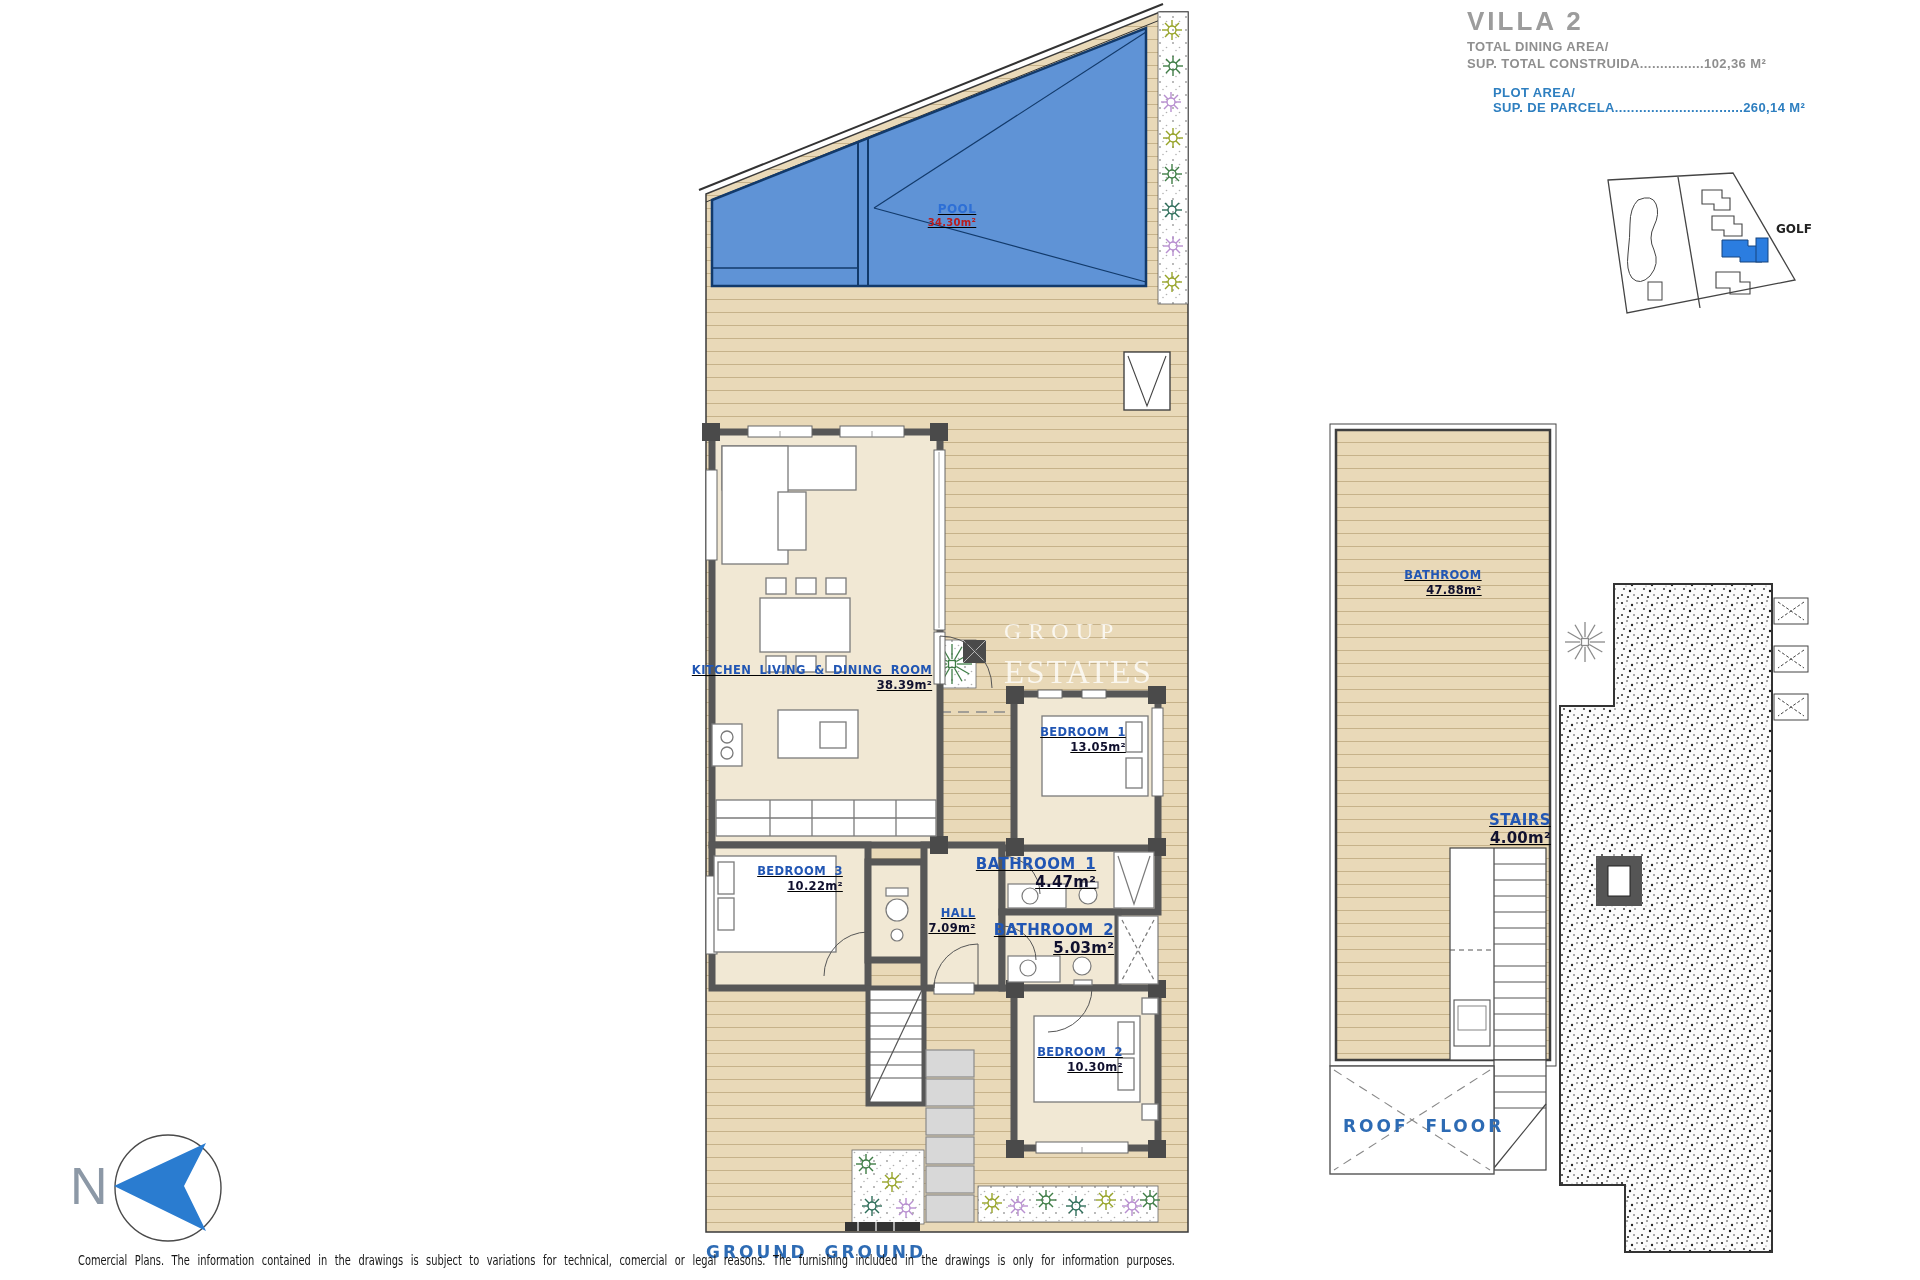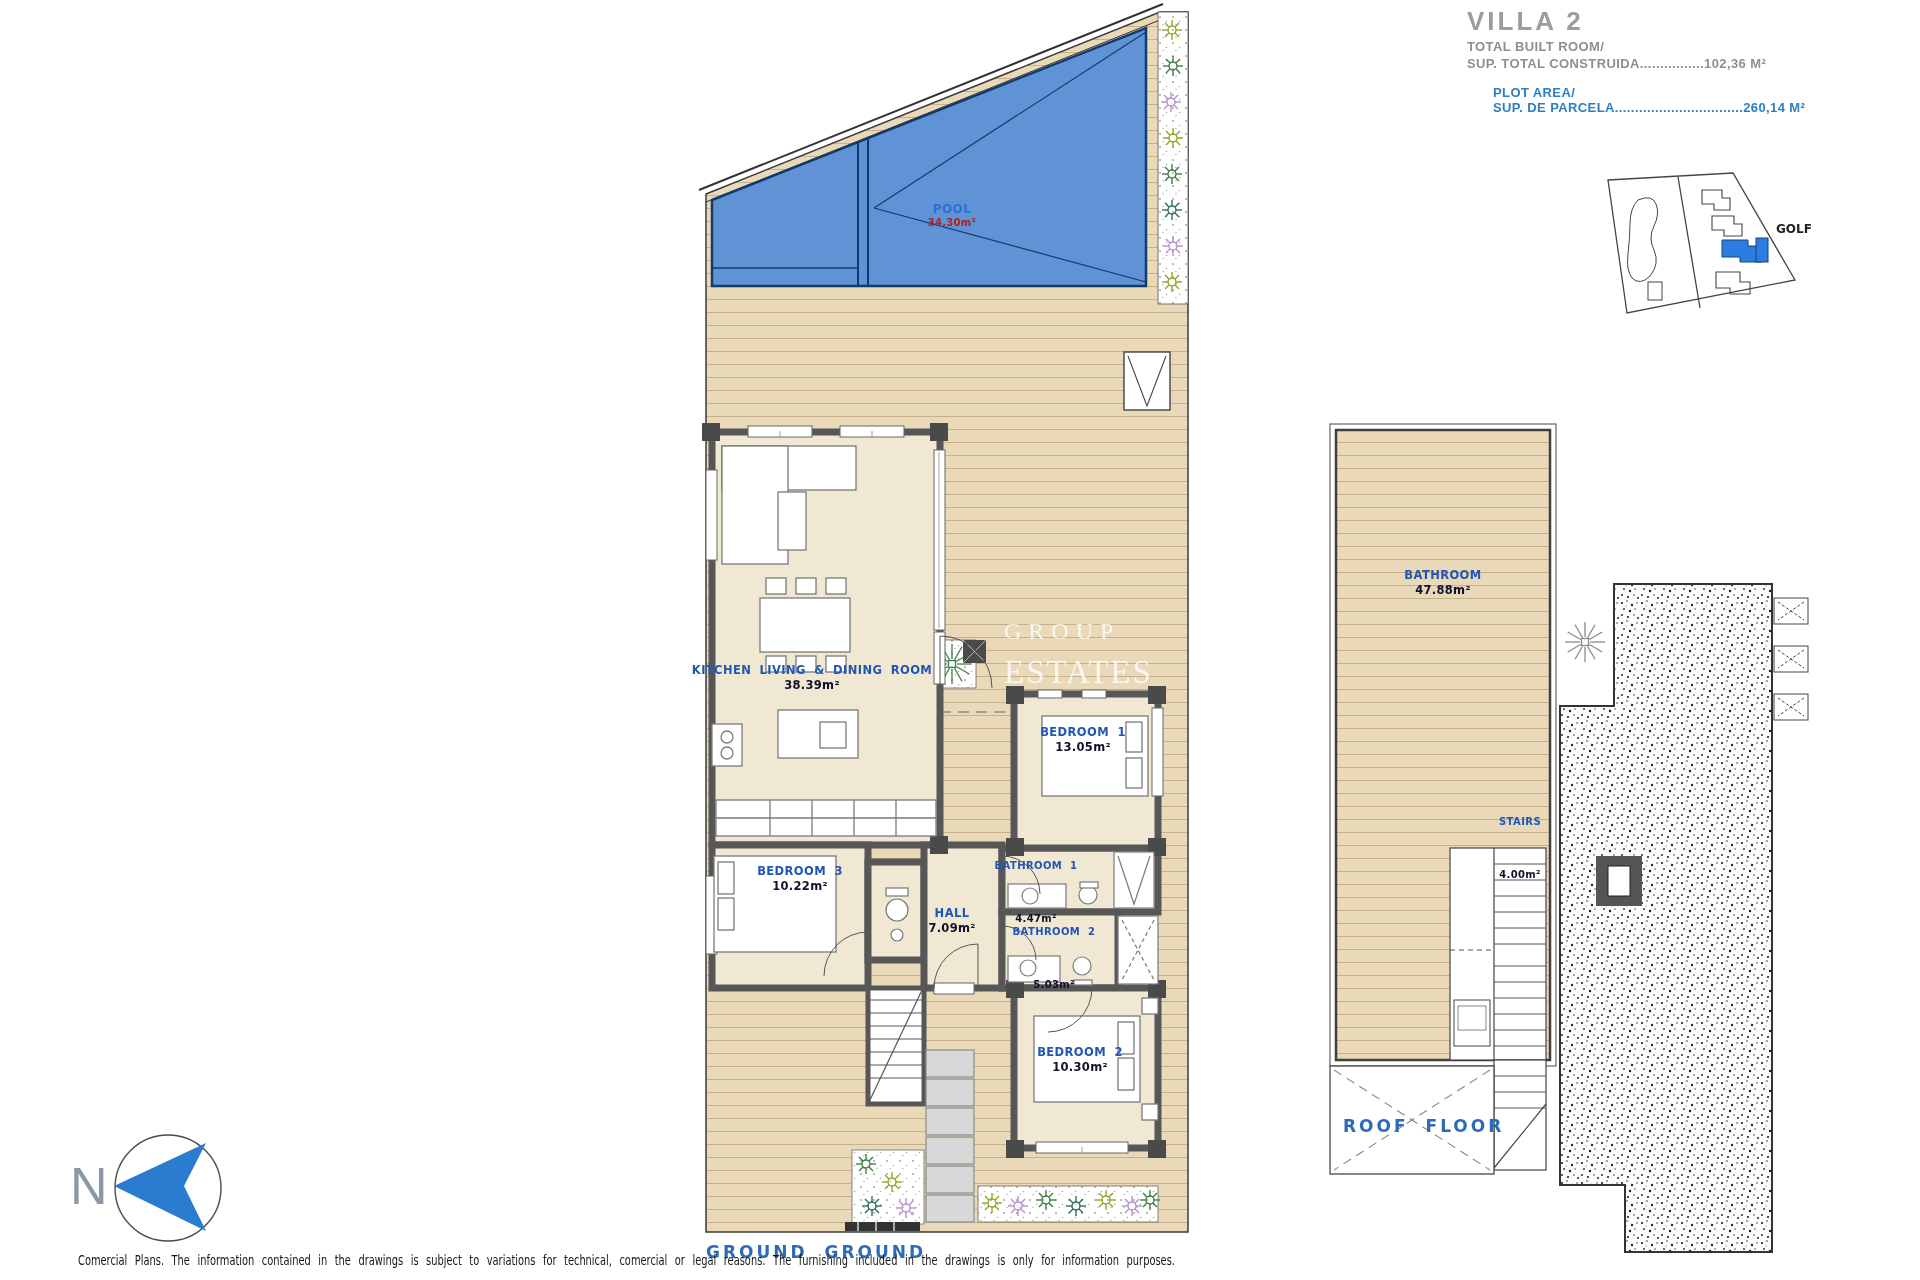--- a/index.html
+++ b/index.html
@@ -1,24 +1,24 @@
 <!DOCTYPE html>
 <html><head>
 <meta charset="utf-8">
 <style>
   html,body{margin:0;padding:0;background:#ffffff;}
   .canvas{position:relative;width:1920px;height:1280px;background:#fff;overflow:hidden;
           font-family:"Liberation Sans",sans-serif;}
   .plan-svg{position:absolute;left:0;top:0;z-index:1;}
 
   
-  .rlabel{position:absolute;transform:translateX(-50%);text-align:center;white-space:nowrap;z-index:5;}
+  .rlabel{position:absolute;transform:translateX(-50%);text-align:right;white-space:nowrap;z-index:5;text-decoration:underline;}
   .rlabel .n{font:bold 11.5px "DejaVu Sans",sans-serif;color:#2156b4;letter-spacing:.4px;word-spacing:4px;}
   .rlabel .a{display:block;font:bold 11.5px "DejaVu Sans",sans-serif;color:#10102e;margin-top:0px;letter-spacing:.3px;}
-  .rlabel.small .n,.rlabel.small .a{font-size:10px;margin-top:40px;}
+  .rlabel.small .n,.rlabel.small .a{font-size:15px;}
   .rlabel.pool .n{color:#2d6fd6;font-size:12px;}
   .rlabel.pool .a{color:#b91c1c;font-size:10px;}
 
   .caption{position:absolute;font:bold 17px "DejaVu Sans",sans-serif;color:#2d6bb4;
            letter-spacing:3px;word-spacing:8px;z-index:5;white-space:nowrap;}
 
   
   .title-block{position:absolute;left:1467px;top:6px;z-index:5;white-space:nowrap;}
   .tb-title{font:600 26px "Liberation Sans",sans-serif;color:#9c9c9c;letter-spacing:3px;}
   .tb-gray{font:bold 13px "Liberation Sans",sans-serif;color:#8f8f8f;letter-spacing:.4px;margin-top:2px;}
@@ -370,21 +370,21 @@
     <circle cx="168" cy="1188" r="53" fill="none" stroke="#4a4a4a" stroke-width="1.4"></circle>
     <polygon points="114,1186 206,1143 184,1186 206,1231" fill="#2a7cd0"></polygon>
   </g>
 </svg>
 
   <div class="wm wm2">GROUP</div>
   <div class="wm wm3">ESTATES</div>
 
   <div class="title-block">
     <div class="tb-title">VILLA 2</div>
-    <div class="tb-gray">TOTAL BUILT ROOM/</div>
+    <div class="tb-gray">TOTAL DINING AREA/</div>
     <div class="tb-gray">SUP. TOTAL CONSTRUIDA................102,36 M²</div>
     <div class="tb-gap"></div>
     <div class="tb-blue">PLOT AREA/</div>
     <div class="tb-blue">SUP. DE PARCELA................................260,14 M²</div>
   </div>
 
   <div class="golf-label">GOLF</div>
   <div class="north-n">N</div>
 
   <div class="rlabel pool" style="left:952px;top:199px">

